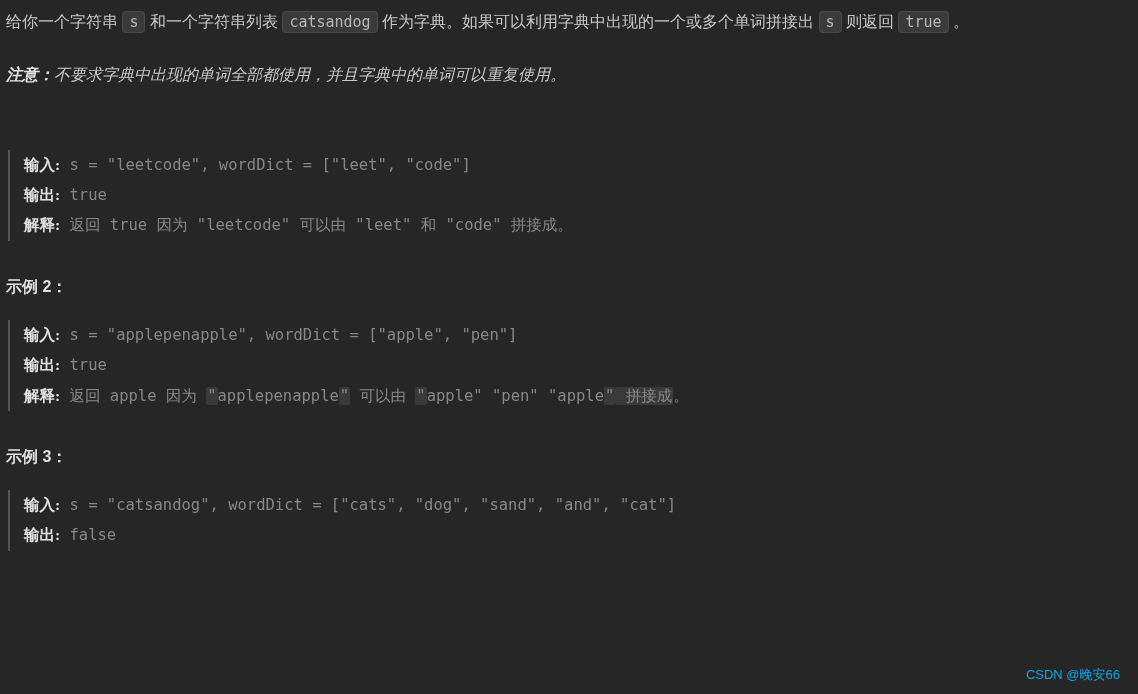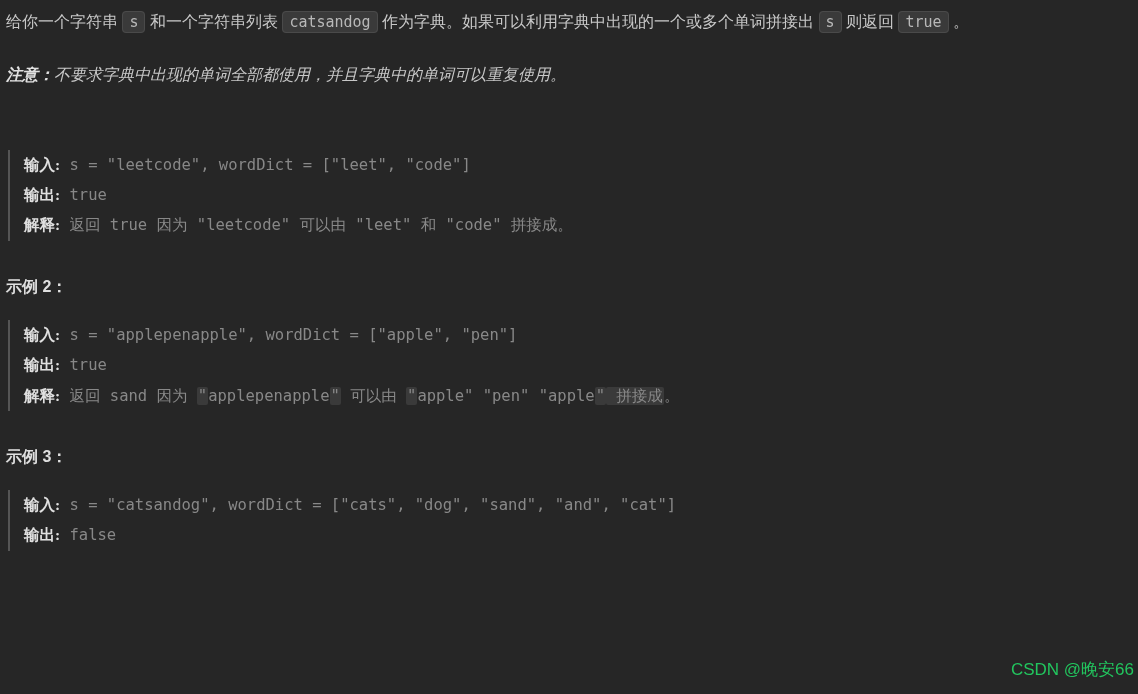--- a/index.html
+++ b/index.html
@@ -63,23 +63,23 @@
       font-family: Liberation Serif, serif;
     }
     .quote-bg {
       background-color: #3a3a3a;
       padding: 0 1px;
       border-radius: 2px;
     }
     .watermark {
       position: absolute;
       bottom: 8px;
-      right: 4px;
-      color: #22c55e;
-      font-size: 17px;
+      right: 18px;
+      color: #0ea5e9;
+      font-size: 13px;
     }
   </style>
 </head>
 <body>
 
 <div class="intro">
   <span>给你一个字符串 </span><span class="code-inline">s</span><span> 和一个字符串列表 </span><span class="code-inline">catsandog</span><span> 作为字典。如果可以利用字典中出现的一个或多个单词拼接出 </span><span class="code-inline">s</span><span> 则返回 </span><span class="code-inline">true</span><span> 。</span>
 </div>
 
 <div class="note-section">
@@ -92,21 +92,21 @@
     <div class="example-line"><span class="example-label">输出:</span> <span>true</span></div>
     <div class="example-line"><span class="example-label">解释:</span> <span>返回 true 因为 "leetcode" 可以由 "leet" 和 "code" 拼接成。</span></div>
   </div>
 </div>
 
 <div>
   <div class="example-heading">示例 2：</div>
   <div class="example-block">
     <div class="example-line"><span class="example-label">输入:</span> <span>s = "applepenapple", wordDict = ["apple", "pen"]</span></div>
     <div class="example-line"><span class="example-label">输出:</span> <span>true</span></div>
-    <div class="example-line"><span class="example-label">解释:</span> <span>返回 sand 因为 </span><span class="quote-bg">"</span><span>applepenapple</span><span class="quote-bg">"</span><span> 可以由 </span><span class="quote-bg">"</span><span>apple" "pen" "apple</span><span class="quote-bg">"</span><span class="quote-bg"> 拼接成</span><span>。</span></div>
+    <div class="example-line"><span class="example-label">解释:</span> <span>返回 apple 因为 </span><span class="quote-bg">"</span><span>applepenapple</span><span class="quote-bg">"</span><span> 可以由 </span><span class="quote-bg">"</span><span>apple" "pen" "apple</span><span class="quote-bg">"</span><span class="quote-bg"> 拼接成</span><span>。</span></div>
   </div>
 </div>
 
 <div>
   <div class="example-heading">示例 3：</div>
   <div class="example-block" style="margin-bottom:0;">
     <div class="example-line"><span class="example-label">输入:</span> <span>s = "catsandog", wordDict = ["cats", "dog", "sand", "and", "cat"]</span></div>
     <div class="example-line"><span class="example-label">输出:</span> <span>false</span></div>
   </div>
 </div>

